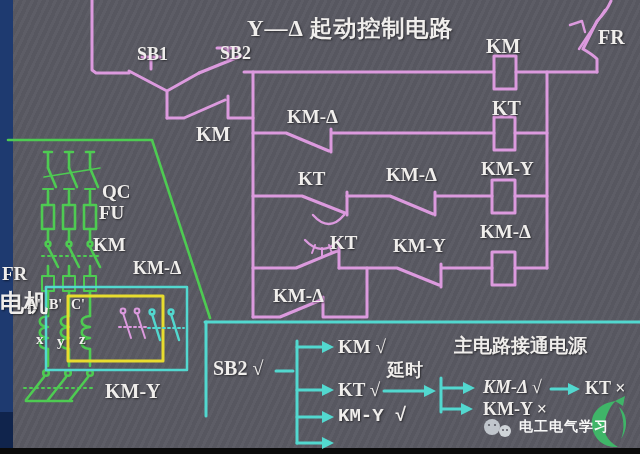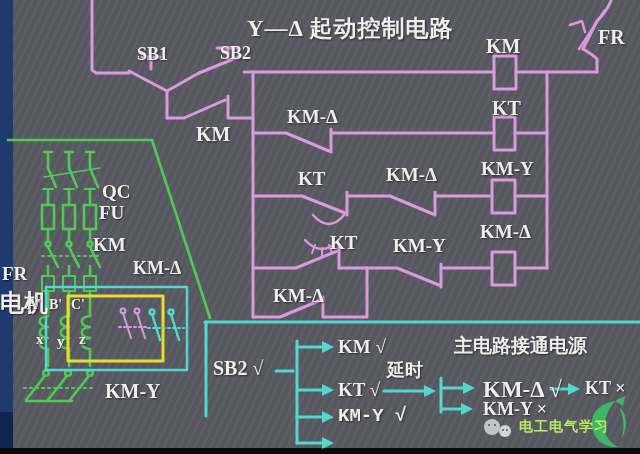--- a/index.html
+++ b/index.html
@@ -13,21 +13,21 @@
     background:
       repeating-linear-gradient(115deg, rgba(255,255,255,.02) 0 3px, rgba(0,0,0,.03) 3px 7px);
     pointer-events:none;
   }
   svg.wires{position:absolute;left:0;top:0;}
   .lb{
     position:absolute;color:#f0eeec;font-weight:bold;line-height:1;
     white-space:nowrap;text-shadow:1px 1px 2px rgba(0,0,0,.55);
   }
   .wm{
-    position:absolute;color:#bef264;font-weight:bold;
+    position:absolute;color:#ffffff;font-weight:bold;
     font-family:"Liberation Sans","DejaVu Sans",sans-serif;
     text-shadow:none;opacity:.95;white-space:nowrap;text-align:right;
   }
 </style>
 </head>
 <body>
 
 <div id="stage">
   <div class="tex"></div>
 
@@ -208,18 +208,18 @@
   <span class="lb" style="left:79px;top:332px;font-size:15px;">z</span>
   <span class="lb" style="left:133px;top:259px;font-size:18px;">KM-Δ</span>
   <span class="lb" style="left:105px;top:381px;font-size:20px;">KM-Y</span>
 
   <span class="lb" style="left:213px;top:358px;font-size:20px;">SB2 √</span>
   <span class="lb" style="left:338px;top:337px;font-size:19px;">KM √</span>
   <span class="lb" style="left:338px;top:380px;font-size:19px;">KT √</span>
   <span class="lb" style="left:338px;top:407px;font-size:19px;font-family:Liberation Mono, monospace;">KM-Y √</span>
   <span class="lb" style="left:387px;top:361px;font-size:18px;">延时</span>
   <span class="lb" style="left:442px;top:336px;font-size:19px;margin-left:12px;">主电路接通电源</span>
-  <span class="lb" style="left:483px;top:378px;font-size:23px;">KM-Δ √</span>
+  <span class="lb" style="left:483px;top:378px;font-size:18px;font-style:italic;">KM-Δ √</span>
   <span class="lb" style="left:585px;top:379px;font-size:18px;">KT ×</span>
   <span class="lb" style="left:483px;top:400px;font-size:18px;">KM-Y ×</span>
 
   <span class="wm" style="left:519px;top:418px;font-size:14px;letter-spacing:1px;">电工电气学习</span>
 </div>
 
 </body></html>

